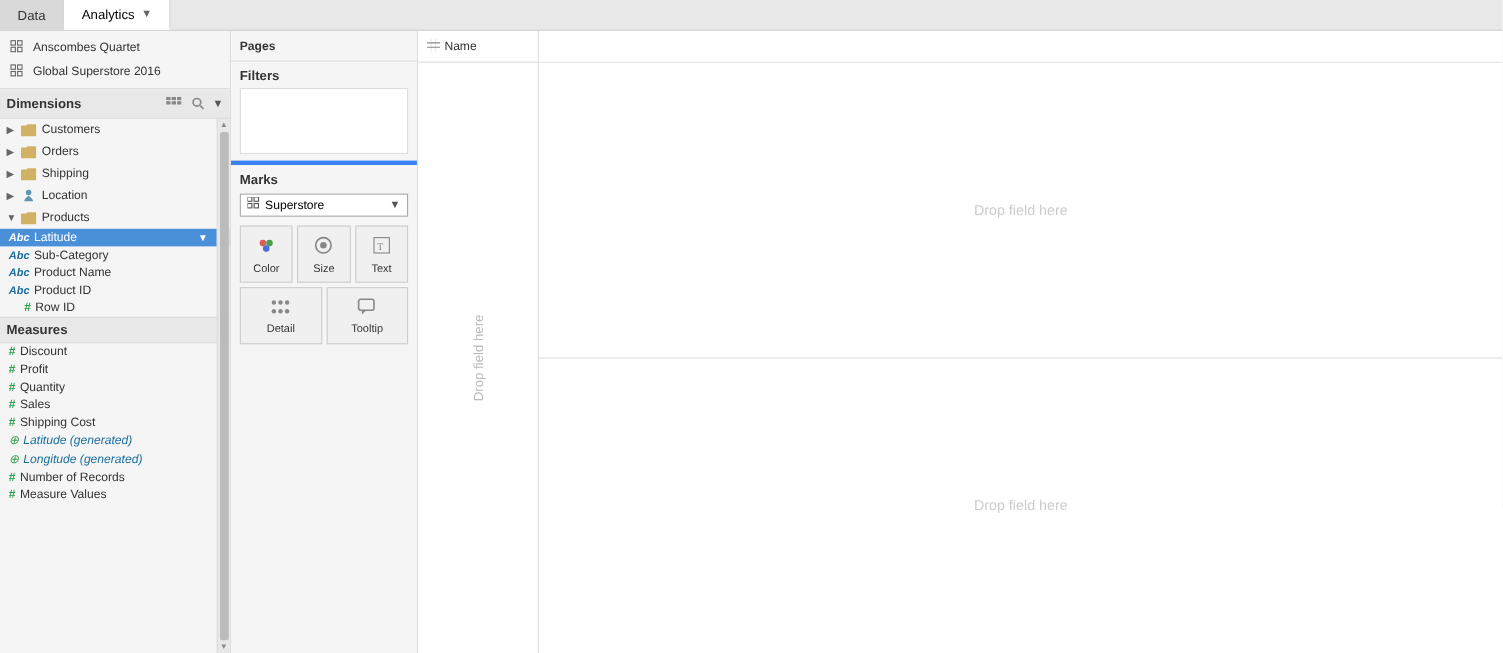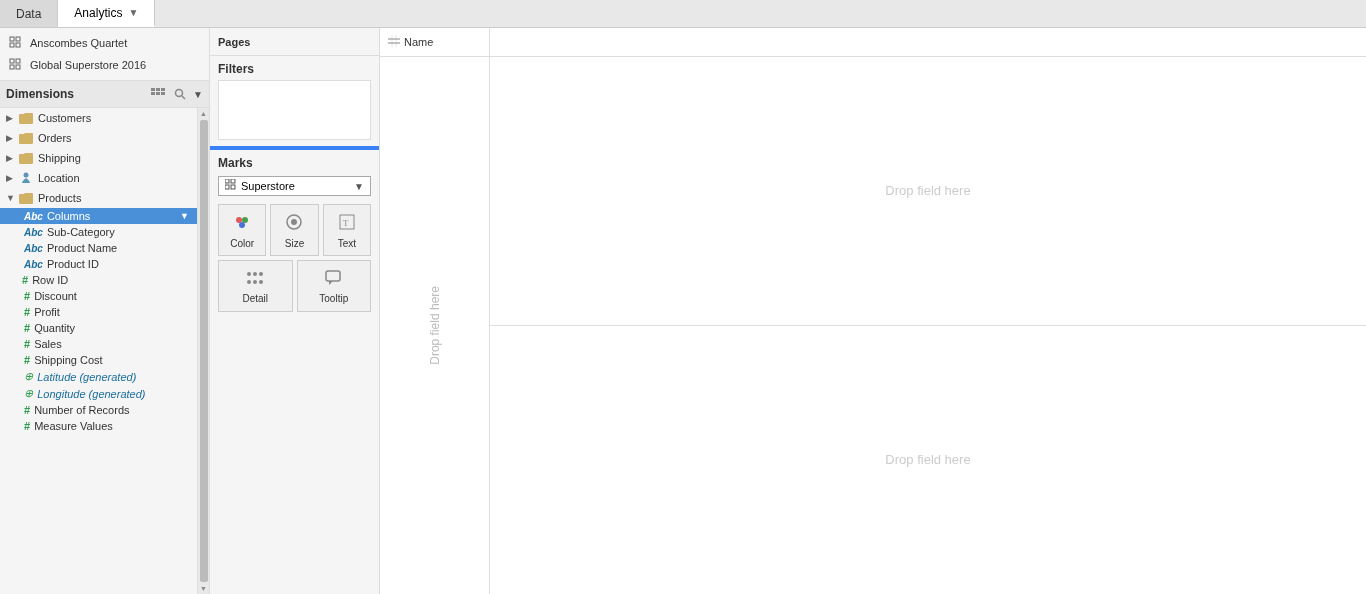--- a/index.html
+++ b/index.html
@@ -32,21 +32,21 @@
     .header-dropdown { cursor: pointer; font-size: 10px; color: #555; }
 
     
     .dim-list { overflow-y: auto; flex: 1; }
     .dim-group { }
     .dim-group-header { display: flex; align-items: center; padding: 2px 6px; cursor: pointer; font-size: 11px; color: #333; }
     .dim-group-expand { width: 10px; margin-right: 2px; font-size: 9px; color: #666; }
     .dim-group-icon { width: 16px; height: 16px; margin-right: 4px; display: flex; align-items: center; justify-content: center; flex-shrink: 0; }
     .dim-group-label { font-size: 11px; color: #333; }
 
-    .dim-subitem { display: flex; align-items: center; padding: 2px 6px 2px 24px; cursor: pointer; font-size: 11px; color: #333; }
+    .dim-subitem { display: flex; align-items: center; padding: 2px 6px 2px 8px; cursor: pointer; font-size: 11px; color: #333; }
     .dim-subitem.selected { background: #4a90d9; color: #fff; }
     .dim-subitem.selected .dim-type-label { color: #fff; }
     .dim-type-label { font-size: 10px; font-weight: bold; color: #1a6e9e; margin-right: 4px; font-style: italic; }
     .dim-subitem.selected .dim-type-label { color: #fff; }
     .hash-icon { font-size: 11px; font-weight: bold; color: #2e9e4e; margin-right: 4px; }
     .globe-icon { font-size: 11px; color: #2e9e4e; margin-right: 4px; font-style: italic; }
 
     
     .middle-panel { width: 170px; background: #f5f5f5; border-right: 1px solid #ddd; display: flex; flex-direction: column; }
 
@@ -220,21 +220,21 @@
             <div class="dim-group-icon">
               <svg width="14" height="12" viewBox="0 0 14 12">
                 <path d="M0,3 Q0,2 1,2 L5,2 L6,1 L13,1 Q14,1 14,2 L14,11 Q14,12 13,12 L1,12 Q0,12 0,11 Z" fill="#c8a040" opacity="0.8"></path>
               </svg>
             </div>
             <span class="dim-group-label">Products</span>
           </div>
 
           <div class="dim-subitem selected" style="display:flex;align-items:center;">
             <span class="dim-type-label">Abc</span>
-            <span>Columns</span>
+            <span>Latitude</span>
             <span style="margin-left:auto;margin-right:14px;font-size:9px;color:#fff;">▼</span>
           </div>
 
           <div class="dim-subitem">
             <span class="dim-type-label">Abc</span>
             <span>Sub-Category</span>
           </div>
 
           <div class="dim-subitem">
             <span class="dim-type-label">Abc</span>
@@ -245,20 +245,23 @@
             <span class="dim-type-label">Abc</span>
             <span>Product ID</span>
           </div>
         </div>
 
         <div class="dim-subitem" style="padding-left:22px;">
           <span class="hash-icon">#</span>
           <span>Row ID</span>
         </div>
 
+        <div class="section-header measures-section">
+          <span class="section-title">Measures</span>
+        </div>
 
         <div class="dim-subitem">
           <span class="hash-icon">#</span>
           <span>Discount</span>
         </div>
         <div class="dim-subitem">
           <span class="hash-icon">#</span>
           <span>Profit</span>
         </div>
         <div class="dim-subitem">

